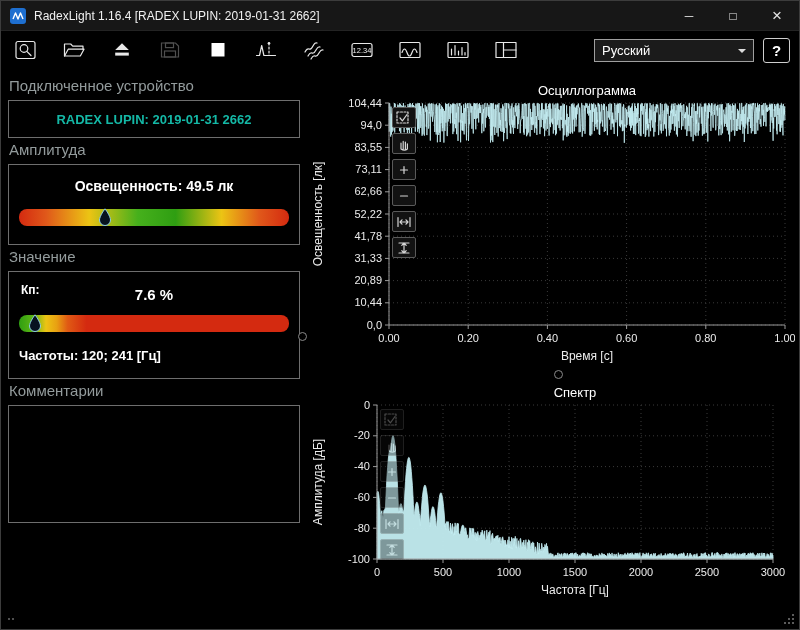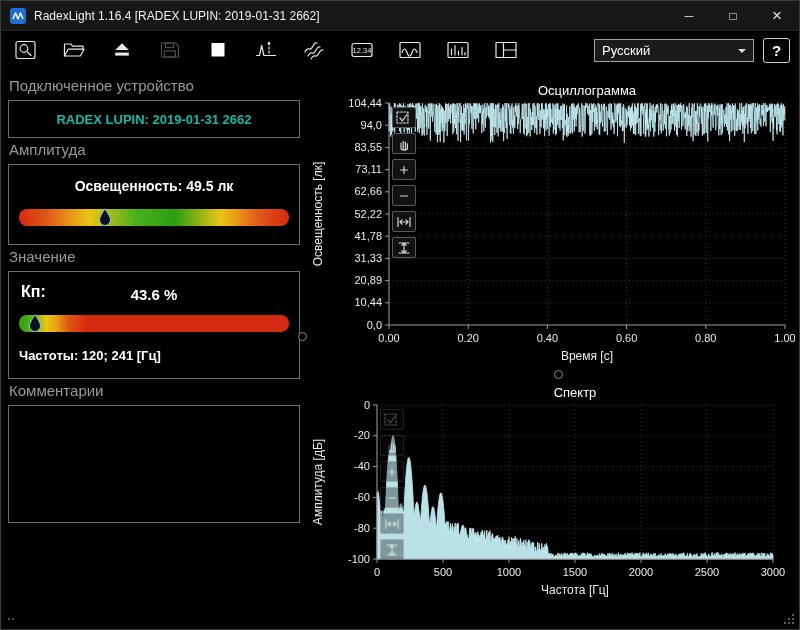--- a/index.html
+++ b/index.html
@@ -36,21 +36,21 @@
   .device-box{height:38px;display:flex;align-items:center;justify-content:center;color:#14b8a6;font-weight:bold;font-size:13px}
   .value-box{padding:13px 10px 18px}
   .reading{color:#fff;text-align:center;font-weight:bold;font-size:14px}
   .bar-wrap{position:relative;height:17px;margin-top:15px}
   .bar{position:absolute;inset:0;border-radius:8px}
   .bar.il{background:linear-gradient(90deg,#d42a10 0%,#e0581a 10%,#ecc414 26%,#46b01c 44%,#2f9e12 58%,#ecc414 75%,#e0581a 89%,#d42a10 100%)}
   .bar.pul{background:linear-gradient(90deg,#2f9e12 0%,#5cb514 5%,#ecc414 10%,#e8a012 14%,#e05a14 18%,#d42a10 25%,#d42a10 100%)}
   .droplet{position:absolute;top:-1px;transform:translateX(-50%)}
   .puls-box{padding:10px 10px 15px}
   .kp-row{position:relative;height:24px}
-  .kp-label{position:absolute;left:2px;top:1px;color:#fff;font-weight:bold;font-size:16px}
+  .kp-label{position:absolute;left:2px;top:1px;color:#fff;font-weight:bold;font-size:12px}
   .kp-value{display:block;text-align:center;color:#fff;font-weight:bold;font-size:15px;padding-top:4px}
   .puls-box .bar-wrap{margin-top:9px}
   .freqs{color:#fff;text-align:left;font-weight:bold;font-size:13px;margin-top:16px}
   .comments{width:100%;height:118px;background:#000;border:1px solid #6e6e6e;color:#ddd;resize:none;font-family:"Liberation Sans",sans-serif;font-size:13px;padding:4px}
 
   
   .right{position:absolute;left:306px;top:68px;right:4px;bottom:0}
   .chart{position:absolute;left:2px}
   #chart-osc{top:10px;width:486px;height:292px}
   #chart-spec{top:316px;width:486px;height:218px}
@@ -205,21 +205,21 @@
         <svg class="droplet" width="13" height="19" viewBox="0 0 13 19" style="left: 32%;">
           <path d="M6.5,0.8 C6.5,0.8 1,8 1,12 a5.5,5.5 0 0 0 11,0 C12,8 6.5,0.8 6.5,0.8 Z" fill="#07131f" stroke="#8fd0e8" stroke-width="1"></path>
         </svg>
       </div>
     </div>
 
     <div class="sec-h">Значение</div>
     <div class="box puls-box">
       <div class="kp-row">
         <span class="kp-label">Кп:</span>
-        <span class="kp-value">43.6 %</span>
+        <span class="kp-value">7.6 %</span>
       </div>
       <div class="bar-wrap">
         <div class="bar pul"></div>
         <svg class="droplet" width="13" height="19" viewBox="0 0 13 19" style="left: 6%;">
           <path d="M6.5,0.8 C6.5,0.8 1,8 1,12 a5.5,5.5 0 0 0 11,0 C12,8 6.5,0.8 6.5,0.8 Z" fill="#07131f" stroke="#8fd0e8" stroke-width="1"></path>
         </svg>
       </div>
       <div class="freqs">Частоты: 120; 241 [Гц]</div>
     </div>
 

